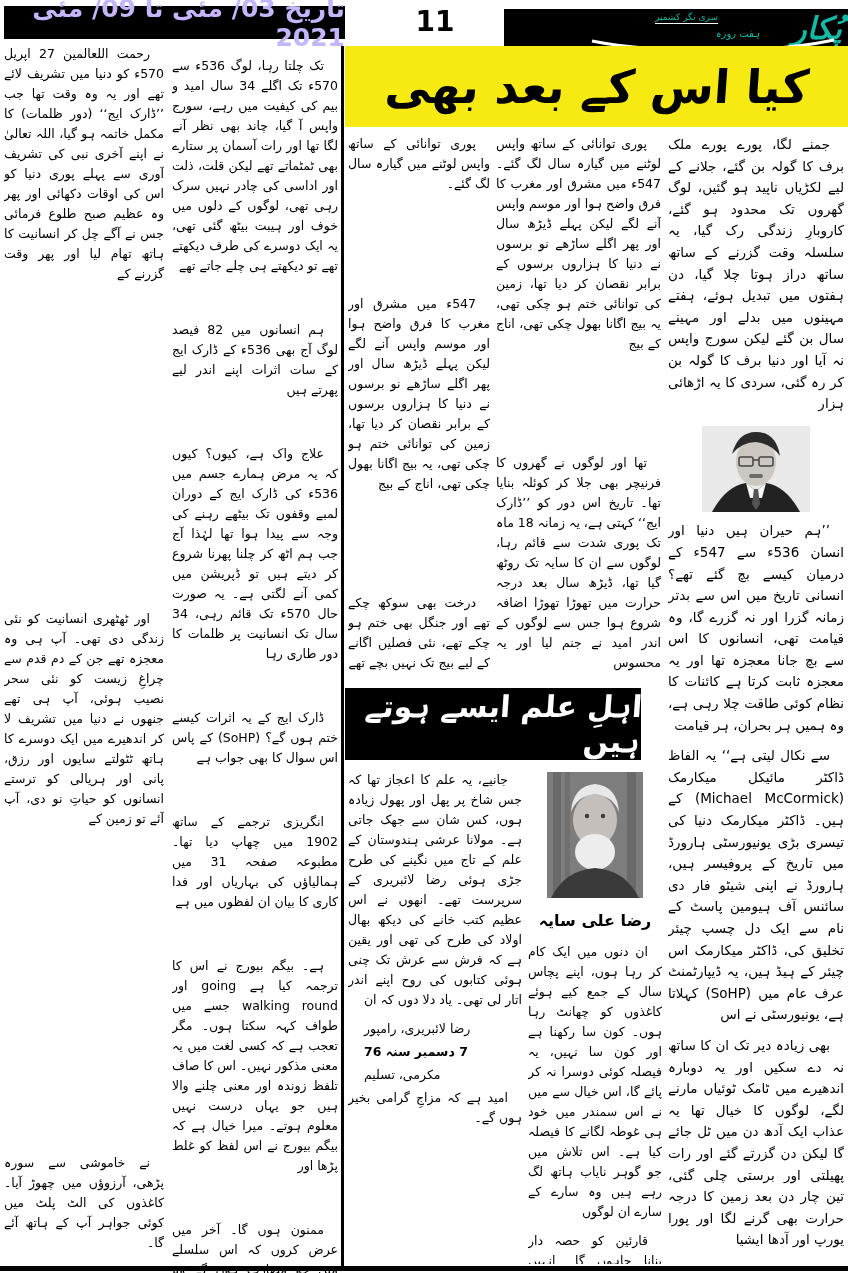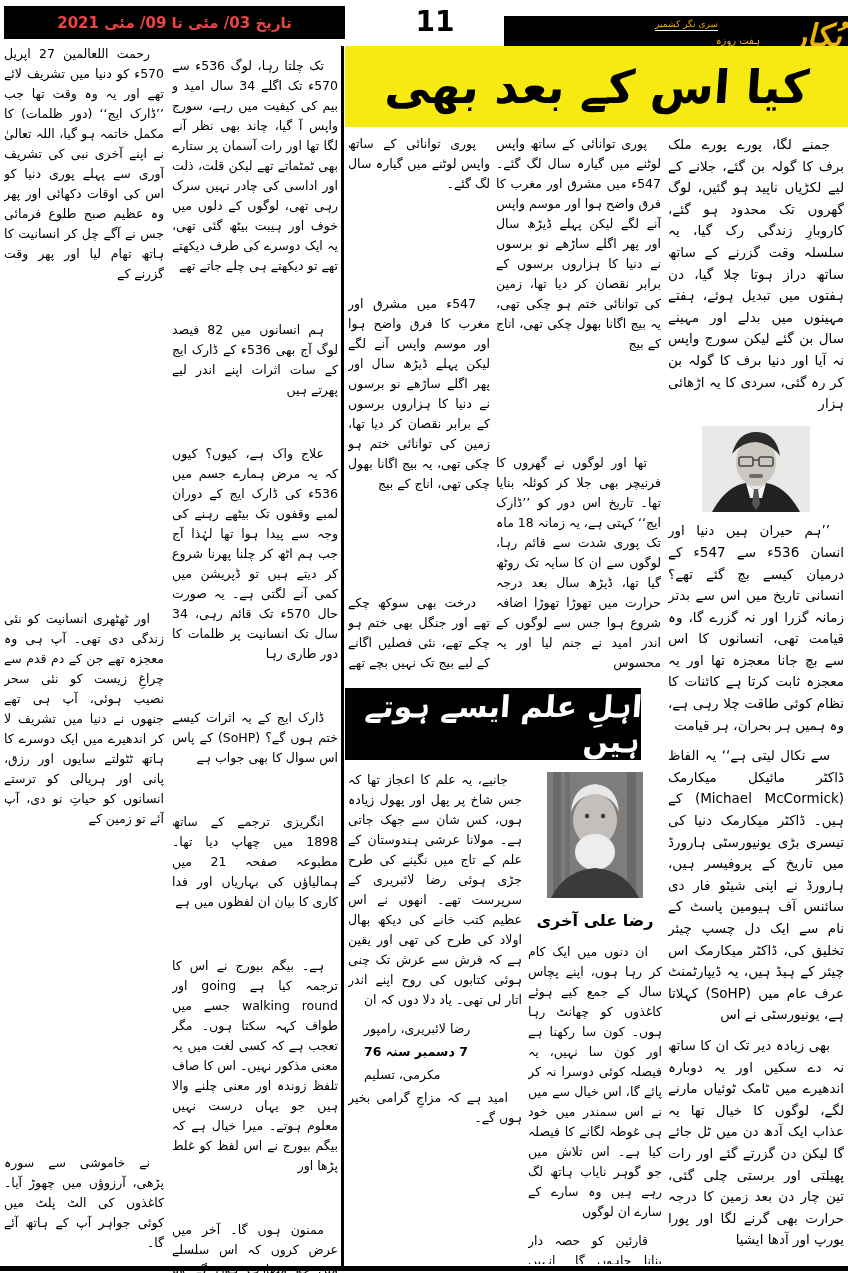--- a/index.html
+++ b/index.html
@@ -4,31 +4,31 @@
 <style>
   html,body{margin:0;padding:0;background:#d9d9d9;}
   .page{
     position:relative;width:848px;height:1273px;margin:0 auto;
     background:var(--paper,#fff);color:var(--ink,#000);
     font-family:"DejaVu Sans",sans-serif;direction:rtl;overflow:hidden;
   }
   
   .date-bar{
     position:absolute;left:4px;top:6px;width:341px;height:33px;
-    background:var(--ink,#000);color:#ef4444;display:flex;align-items:center;justify-content:center;
-    font-size:15px;font-weight:bold;letter-spacing:.5px;
+    background:var(--ink,#000);color:#c4b5fd;display:flex;align-items:center;justify-content:center;
+    font-size:25px;font-weight:bold;letter-spacing:.5px;
   }
   .page-number{
     position:absolute;left:395px;top:2px;width:80px;height:38px;
     display:flex;align-items:center;justify-content:center;
     font-size:28px;font-weight:bold;direction:ltr;
   }
   .masthead{
-    position:absolute;left:504px;top:16px;width:344px;height:45px;
-    background:var(--ink,#000);color:#eab308;
+    position:absolute;left:504px;top:9px;width:344px;height:45px;
+    background:var(--ink,#000);color:#14b8a6;
   }
   .masthead .city{position:absolute;right:130px;top:3px;font-size:9px;border-bottom:1px solid #fff;padding-bottom:1px;}
   .masthead .weekly{position:absolute;right:88px;top:19px;font-size:10px;}
   .masthead .title{position:absolute;right:6px;top:1px;font-size:31px;font-weight:bold;font-style:italic;}
   .masthead svg{position:absolute;right:10px;bottom:2px;}
   
   .band-yellow{
     position:absolute;left:345px;top:46px;width:503px;height:81px;
     background:var(--yellow,#f7ea12);display:flex;align-items:center;justify-content:center;
   }
@@ -89,21 +89,21 @@
     <p>رحمت اللعالمین 27 اپریل 570ء کو دنیا میں تشریف لائے تھے اور یہ وہ وقت تھا جب ’’ڈارک ایج‘‘ (دور ظلمات) کا مکمل خاتمہ ہو گیا، اللہ تعالیٰ نے اپنے آخری نبی کی تشریف آوری سے پہلے پوری دنیا کو اس کی اوقات دکھائی اور پھر وہ عظیم صبح طلوع فرمائی جس نے آگے چل کر انسانیت کا ہاتھ تھام لیا اور پھر وقت گزرنے کے</p>
     <p>اور ٹھٹھری انسانیت کو نئی زندگی دی تھی۔ آپ ہی وہ معجزہ تھے جن کے دم قدم سے چراغِ زیست کو نئی سحر نصیب ہوئی، آپ ہی تھے جنھوں نے دنیا میں تشریف لا کر اندھیرے میں ایک دوسرے کا ہاتھ ٹٹولتے سایوں اور رزق، پانی اور ہریالی کو ترستے انسانوں کو حیاتِ نو دی، آپ آئے تو زمین کے</p>
     <p>نے خاموشی سے سورہ پڑھی، آرزوؤں میں چھوڑ آیا۔ کاغذوں کی الٹ پلٹ میں کوئی جواہر آپ کے ہاتھ آئے گا۔</p>
   </div>
 
   <div class="col body spread" id="col-l2">
     <p>تک چلتا رہا، لوگ 536ء سے 570ء تک اگلے 34 سال امید و بیم کی کیفیت میں رہے، سورج واپس آ گیا، چاند بھی نظر آنے لگا تھا اور رات آسمان پر ستارے بھی ٹمٹماتے تھے لیکن قلت، ذلت اور اداسی کی چادر نہیں سرک رہی تھی، لوگوں کے دلوں میں خوف اور ہیبت بیٹھ گئی تھی، یہ ایک دوسرے کی طرف دیکھتے تھے تو دیکھتے ہی چلے جاتے تھے</p>
     <p>ہم انسانوں میں 82 فیصد لوگ آج بھی 536ء کے ڈارک ایج کے سات اثرات اپنے اندر لیے پھرتے ہیں</p>
     <p>علاج واک ہے، کیوں؟ کیوں کہ یہ مرض ہمارے جسم میں 536ء کی ڈارک ایج کے دوران لمبے وقفوں تک بیٹھے رہنے کی وجہ سے پیدا ہوا تھا لہٰذا آج جب ہم اٹھ کر چلنا پھرنا شروع کر دیتے ہیں تو ڈپریشن میں کمی آنے لگتی ہے۔ یہ صورت حال 570ء تک قائم رہی، 34 سال تک انسانیت پر ظلمات کا دور طاری رہا</p>
     <p>ڈارک ایج کے یہ اثرات کیسے ختم ہوں گے؟ (SoHP) کے پاس اس سوال کا بھی جواب ہے</p>
-    <p>انگریزی ترجمے کے ساتھ 1898 میں چھاپ دیا تھا۔ مطبوعہ صفحہ 21 میں ہمالیاؤں کی بہاریاں اور فدا کاری کا بیان ان لفظوں میں ہے</p>
+    <p>انگریزی ترجمے کے ساتھ 1902 میں چھاپ دیا تھا۔ مطبوعہ صفحہ 31 میں ہمالیاؤں کی بہاریاں اور فدا کاری کا بیان ان لفظوں میں ہے</p>
     <p>ہے۔ بیگم بیورج نے اس کا ترجمہ کیا ہے going اور walking round جسے میں طواف کہہ سکتا ہوں۔ مگر تعجب ہے کہ کسی لغت میں یہ معنی مذکور نہیں۔ اس کا صاف تلفظ زوندہ اور معنی چلنے والا ہیں جو یہاں درست نہیں معلوم ہوتے۔ میرا خیال ہے کہ بیگم بیورج نے اس لفظ کو غلط پڑھا اور</p>
     <p>ممنون ہوں گا۔ آخر میں عرض کروں کہ اس سلسلے میں جو مصارف ہوں گے وہ میں ادا کروں گا۔ میرے سب بچے آپ کو اور آپ کے رفقا کو سلام لکھواتے ہیں۔ والسلام</p>
     <p class="sig">دعا گو۔ امتیاز علی عرشی</p>
   </div>
 
   <div class="col body spread" id="col-r3">
     <p>پوری توانائی کے ساتھ واپس لوٹنے میں گیارہ سال لگ گئے۔</p>
     <p>547ء میں مشرق اور مغرب کا فرق واضح ہوا اور موسم واپس آنے لگے لیکن پہلے ڈیڑھ سال اور پھر اگلے ساڑھے نو برسوں نے دنیا کا ہزاروں برسوں کے برابر نقصان کر دیا تھا، زمین کی توانائی ختم ہو چکی تھی، یہ بیج اگانا بھول چکی تھی، اناج کے بیج</p>
     <p>درخت بھی سوکھ چکے تھے اور جنگل بھی ختم ہو چکے تھے، نئی فصلیں اگانے کے لیے بیج تک نہیں بچے تھے</p>
   </div>
@@ -154,20 +154,20 @@
         <rect x="80" y="0" width="9" height="126" fill="#6a6a6a"></rect>
         <rect x="18" y="0" width="5" height="126" fill="#707070"></rect>
         <ellipse cx="48" cy="48" rx="22" ry="26" fill="#c4bfba"></ellipse>
         <path d="M24 40 Q26 14 48 12 Q70 14 72 40 Q66 24 48 22 Q30 24 24 40 Z" fill="#e8e8e8"></path>
         <ellipse cx="48" cy="80" rx="20" ry="18" fill="#ededed"></ellipse>
         <circle cx="40" cy="44" r="2.2" fill="#3a3a3a"></circle>
         <circle cx="56" cy="44" r="2.2" fill="#3a3a3a"></circle>
         <path d="M4 126 Q18 98 48 96 Q78 98 92 126 Z" fill="#3a3a3a"></path>
       </svg>
     </figure>
-    <div class="byline">رضا علی آخری</div>
+    <div class="byline">رضا علی سایہ</div>
     <p>ان دنوں میں ایک کام کر رہا ہوں، اپنے پچاس سال کے جمع کیے ہوئے کاغذوں کو چھانٹ رہا ہوں۔ کون سا رکھنا ہے اور کون سا نہیں، یہ فیصلہ کوئی دوسرا نہ کر پائے گا، اس خیال سے میں نے اس سمندر میں خود ہی غوطہ لگانے کا فیصلہ کیا ہے۔ اس تلاش میں جو گوہر نایاب ہاتھ لگ رہے ہیں وہ سارے کے سارے ان لوگوں</p>
     <p>قارئین کو حصہ دار بنانا چاہوں گا۔ انہیں پڑھیے اور میری طرح حیرت کے سمندر میں اتر جائیے۔ یہ پہلا خط ذرا تصور کیجیے کس نے لکھا تھا، ان کا نام بھی لوں تو عقیدت سے جبیں جھک جاتی ہیں، یہ خط مولانا امتیاز علی خاں عرشی نے سنہ 76 میں لکھا تھا اور کیا انکسار تھا، آپ بھی</p>
   </div>
 
   <div class="bottom-rule"></div>
 
 </div>
 
 </body></html>

